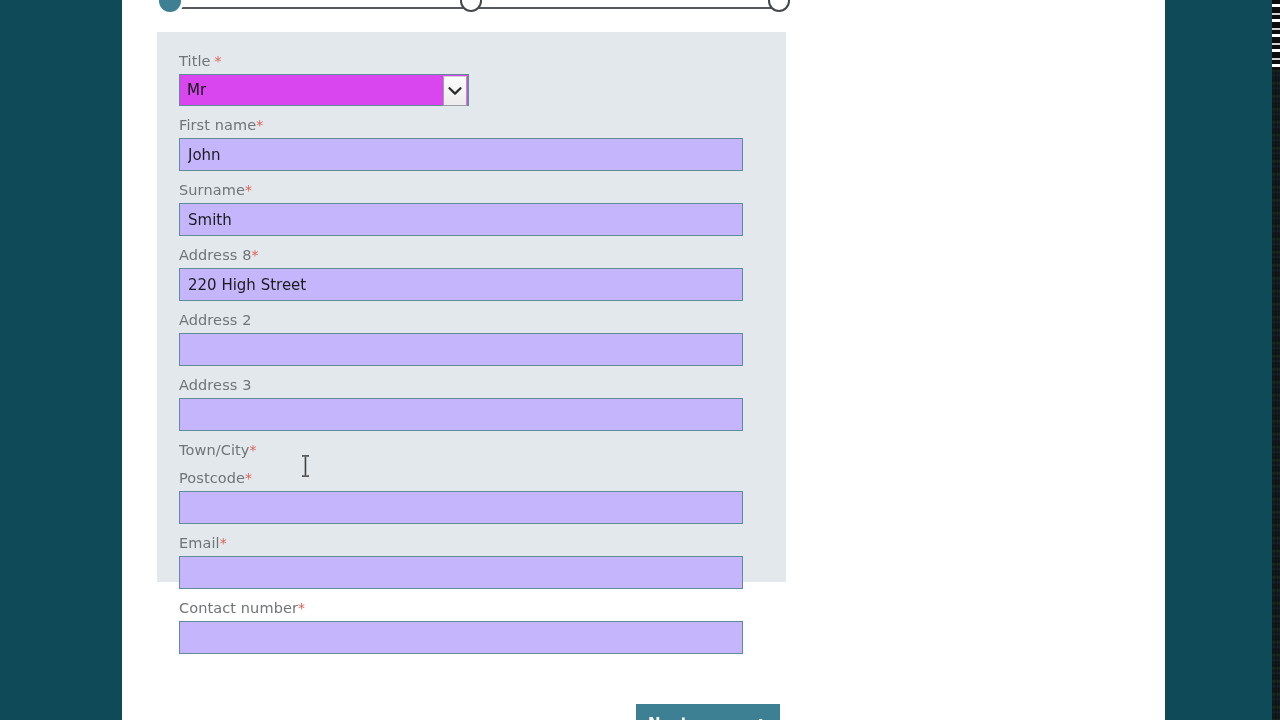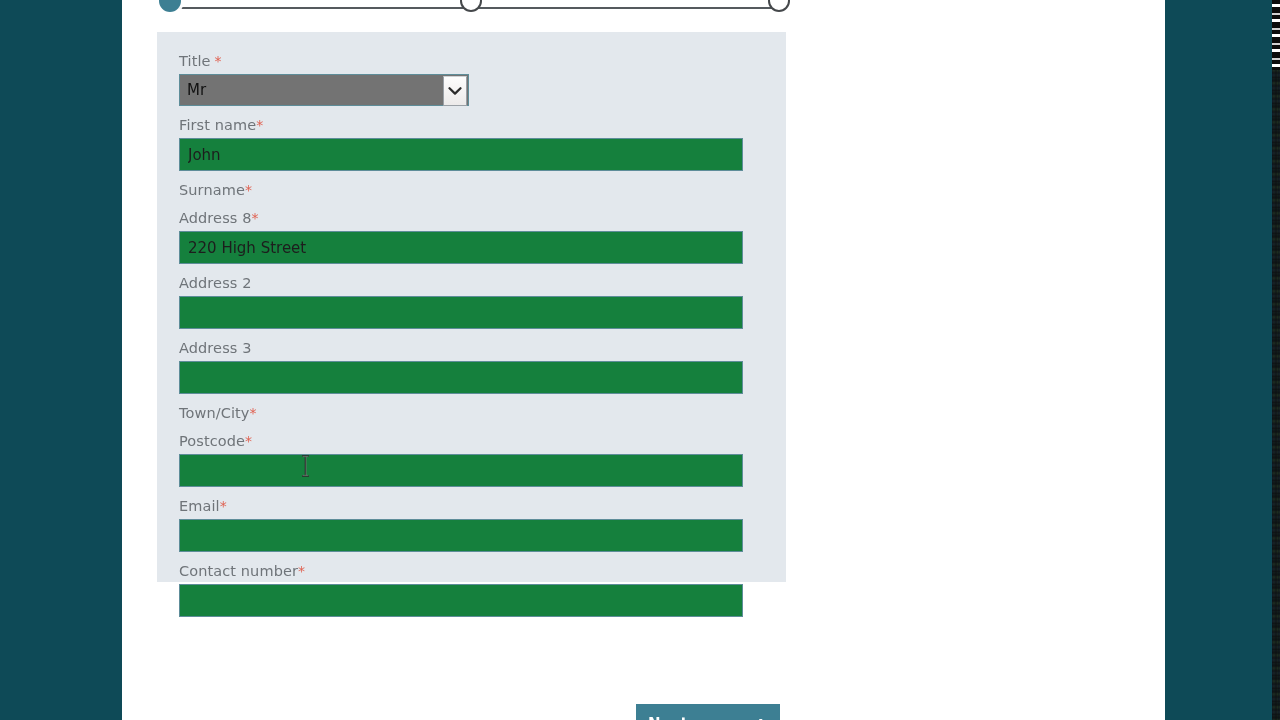--- a/index.html
+++ b/index.html
@@ -122,41 +122,41 @@
     color: #e06252;
     font-size: 14px;
   }
   .req.spaced { margin-left: 4px; }
 
   .text-input {
     box-sizing: border-box;
     width: 564px;
     height: 33px;
     border: 1px solid #5e8d99;
-    background: #15803d;
+    background: #c4b5fd;
     font-family: "DejaVu Sans", sans-serif;
     font-size: 15px;
     color: #1d1d1d;
     padding: 0 8px;
     outline: none;
     display: block;
   }
 
   
   .select-wrap {
     position: relative;
     width: 290px;
     height: 32px;
   }
   .select-box {
     box-sizing: border-box;
     width: 290px;
     height: 32px;
     border: 1px solid #5e8d99;
-    background: #737373;
+    background: #d946ef;
     display: flex;
     align-items: center;
     padding-left: 7px;
     font-size: 15px;
     color: #111;
     position: relative;
   }
   .select-arrow {
     position: absolute;
     top: 1px;
@@ -261,20 +261,21 @@
       </div>
     </div>
 
     <div class="field">
       <label class="field-label"><span>First name</span><span class="req">*</span></label>
       <input class="text-input" type="text" value="John" style="">
     </div>
 
     <div class="field">
       <label class="field-label"><span>Surname</span><span class="req">*</span></label>
+      <input class="text-input" type="text" value="Smith" style="">
     </div>
 
     <div class="field">
       <label class="field-label"><span>Address 8</span><span class="req">*</span></label>
       <input class="text-input" type="text" value="220 High Street" style="">
     </div>
 
     <div class="field">
       <label class="field-label"><span>Address 2</span><span class="req"></span></label>
       <input class="text-input" type="text" value="" style="">

